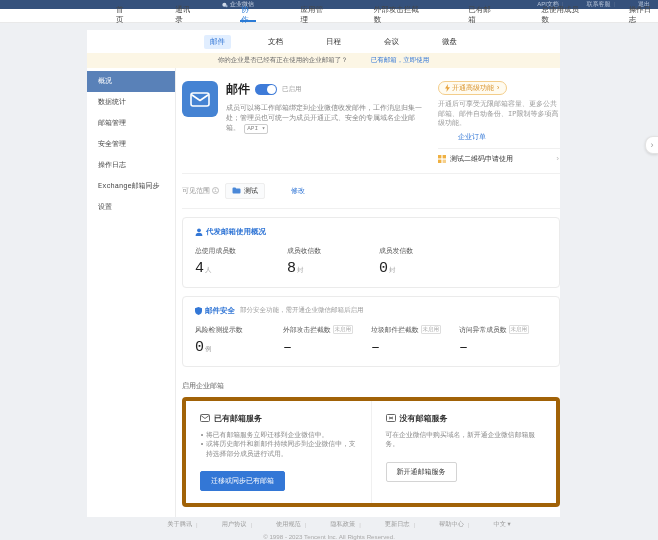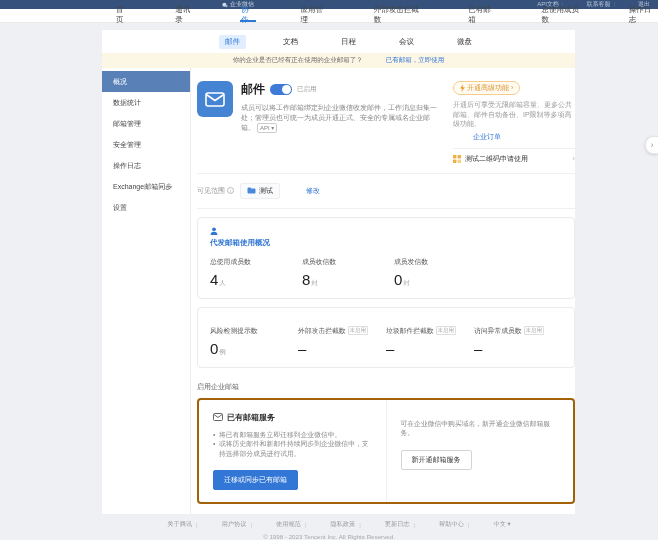--- a/index.html
+++ b/index.html
@@ -15,21 +15,21 @@
   .top-links .sep { color:#5a6f93; }
   .top-links a { color:#b9c6da; }
 
   
   .mainnav { height:14px; background:#fff; border-bottom:1px solid #e9e9e9; display:flex; align-items:stretch; padding-left:95px; gap:23px; }
   .mainnav a { font-size:7.5px; color:#454545; display:flex; align-items:center; border-bottom:2px solid transparent; padding:0 1px; }
   .mainnav a.active { color:#2b7bd6; border-bottom-color:#2b7bd6; }
 
   
   .page { position:absolute; left:0; right:0; top:23px; bottom:0; background:#eef0f3; }
-  .card { position:absolute; left:102px; top:7px; width:473px; min-height:478px; background:#fff; }
+  .card { position:absolute; left:87px; top:7px; width:473px; min-height:478px; background:#fff;font-family:Liberation Mono, monospace; }
 
   .subtabs { height:23px; display:flex; align-items:center; justify-content:center; gap:11px; }
   .subtabs a { font-size:7.5px; color:#333; padding:2px 6px; border-radius:2px; }
   .subtabs a.active { background:#e1eeff; color:#3377d6; }
 
   .notice { height:15px; background:#fcf6e5; display:flex; align-items:center; justify-content:center; gap:3px; font-size:6.5px; color:#6b6b6b; }
   .notice a { color:#3377d6; }
 
   .bodywrap { display:flex; align-items:stretch; min-height:440px; }
   .sidebar { width:89px; border-right:1px solid #ececec; padding-top:3px; flex-shrink:0; }
@@ -65,33 +65,33 @@
   .range-label { font-size:7px; color:#999; display:flex; align-items:center; gap:2px; }
   .info-i { display:inline-flex; width:7px; height:7px; border:1px solid #bbb; border-radius:50%; color:#bbb; font-size:5px; align-items:center; justify-content:center; font-style:normal; }
   .range-tag { display:flex; align-items:center; gap:3px; border:1px solid #eee; background:#fafbfc; padding:2px 6px; font-size:7px; color:#333; border-radius:2px; }
   .range-edit { color:#3377d6; font-size:7px; }
 
   .usage-head { margin-top:13px; display:flex; align-items:baseline; gap:5px; }
   .usage-title { font-size:8px; color:#333; font-weight:bold; }
   .usage-date { font-size:6.5px; color:#aaa; }
 
   .stat-box { border:1px solid #ebebeb; border-radius:4px; margin-top:8px; padding:9px 12px 10px; }
-  .box-head { display:flex; align-items:flex-start; gap:3px; font-size:7.5px; color:#3377d6; font-weight:bold;flex-direction:column; }
+  .box-head { display:flex; align-items:center; gap:3px; font-size:7.5px; color:#3377d6; font-weight:bold; }
   .box-head .note { font-weight:normal; color:#999; font-size:6.5px; margin-left:2px; }
   .stats { display:flex; margin-top:9px; }
   .stat { width:92px; }
   .stat.w4 { width:88px; }
   .stat-label { font-size:6.8px; color:#555; display:flex; align-items:center; gap:2px; white-space:nowrap; }
   .badge { border:1px solid #ddd; color:#aaa; font-size:5.5px; padding:0 1px; line-height:7px; border-radius:1px; }
   .badge:empty { display:none; }
   .stat-value { margin-top:4px; font-size:15px; color:#222; }
   .stat-value .unit { font-size:6.5px; color:#999; margin-left:1px; }
 
   .enable-head { margin-top:14px; font-size:7px; color:#666; }
-  .enable-box { border:2px solid #a16207; border-radius:4px; margin-top:6px; display:flex; }
+  .enable-box { border:4px solid #a16207; border-radius:4px; margin-top:6px; display:flex; }
   .enable-col { flex:1; padding:12px 14px 12px; }
   .enable-col + .enable-col { border-left:1px solid #f0f0f0; }
   .enable-title { display:flex; align-items:center; gap:4px; font-size:8px; font-weight:bold; color:#333; }
   .enable-col ul { margin-top:7px; list-style:none; }
   .enable-col li { font-size:6.8px; color:#888; line-height:9.5px; padding-left:6px; position:relative; }
   .enable-col li::before { content:"•"; position:absolute; left:0; color:#888; }
   .enable-col .plain { margin-top:7px; font-size:6.8px; color:#888; line-height:9.5px; }
   .btn { display:inline-block; margin-top:12px; font-size:7px; padding:4px 10px; border-radius:2px; cursor:pointer; }
   .btn.primary { background:#3377d6; color:#fff; border:1px solid #3377d6; }
   .btn.outline { background:#fff; color:#333; border:1px solid #d4d4d4; }
@@ -256,20 +256,27 @@
             <div class="stat">
               <div class="stat-label">
                   <span>成员发信数</span>
                 </div>
               <div class="stat-value"><span>0</span><span class="unit">封</span></div>
             </div>
           </div>
         </div>
 
         <div class="stat-box">
+          <div class="box-head">
+            <svg width="7" height="8" viewBox="0 0 7 8">
+                <path d="M3.5 0 L7 1.2 L7 4 Q7 6.8 3.5 8 Q0 6.8 0 4 L0 1.2 Z" fill="#3377d6"></path>
+              </svg>
+            <span>邮件安全</span>
+            <span class="note">部分安全功能，需开通企业微信邮箱后启用</span>
+          </div>
           <div class="stats">
             <div class="stat w4">
               <div class="stat-label">
                   <span>风险检测提示数</span>
                 </div>
               <div class="stat-value"><span>0</span><span class="unit">例</span></div>
             </div>
             <div class="stat w4">
               <div class="stat-label">
                   <span>外部攻击拦截数</span>
@@ -304,20 +311,27 @@
                 </svg>
               <span>已有邮箱服务</span>
             </div>
             <ul>
               <li>将已有邮箱服务立即迁移到企业微信中。</li>
               <li>或将历史邮件和新邮件持续同步到企业微信中，支持选择部分成员进行试用。</li>
             </ul>
             <span class="btn primary">迁移或同步已有邮箱</span>
           </div>
           <div class="enable-col">
+            <div class="enable-title">
+              <svg width="10" height="8" viewBox="0 0 10 8">
+                  <rect x="0.5" y="0.5" width="9" height="7" rx="1" fill="none" stroke="#666" stroke-width="1"></rect>
+                  <path d="M3 3 L7 5 M7 3 L3 5" fill="none" stroke="#666" stroke-width="1"></path>
+                </svg>
+              <span>没有邮箱服务</span>
+            </div>
             <div class="plain">可在企业微信中购买域名，新开通企业微信邮箱服务。</div>
             <span class="btn outline">新开通邮箱服务</span>
           </div>
         </div>
 
       </section>
     </div>
   </div>
 
   <footer class="footer">

